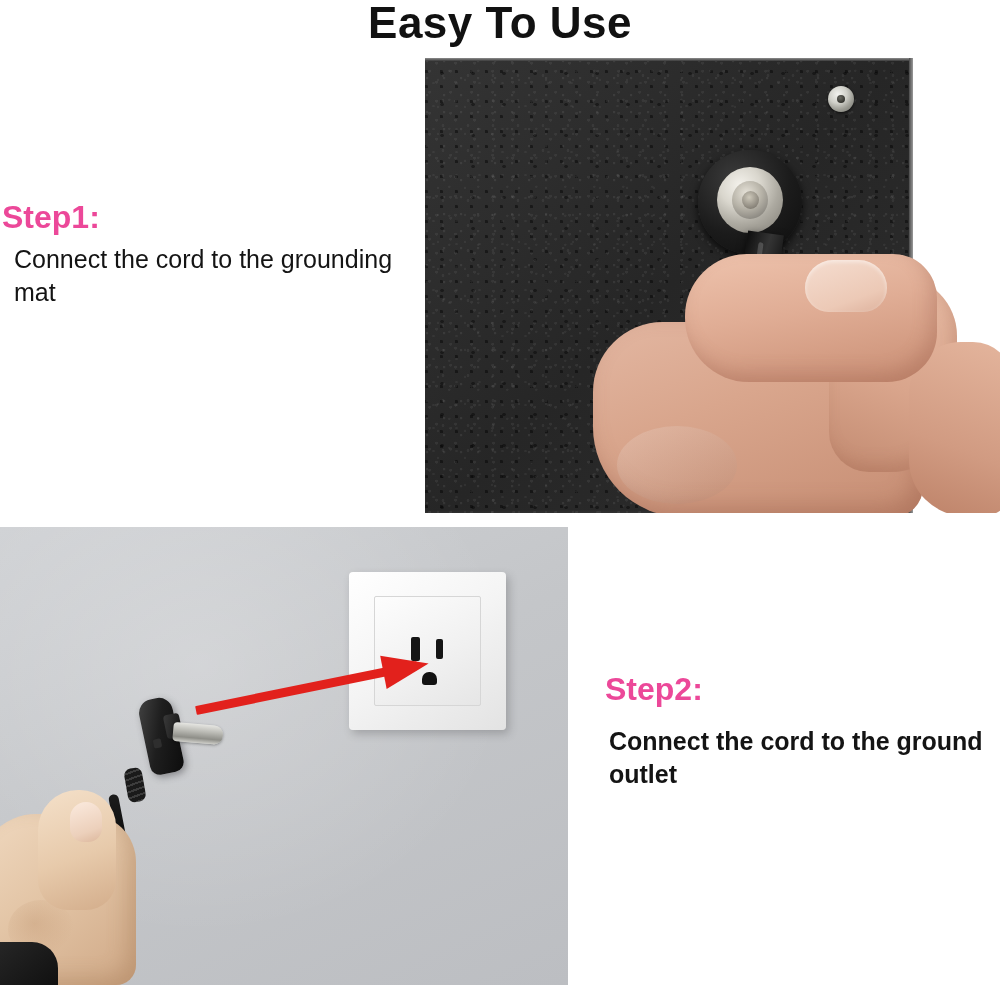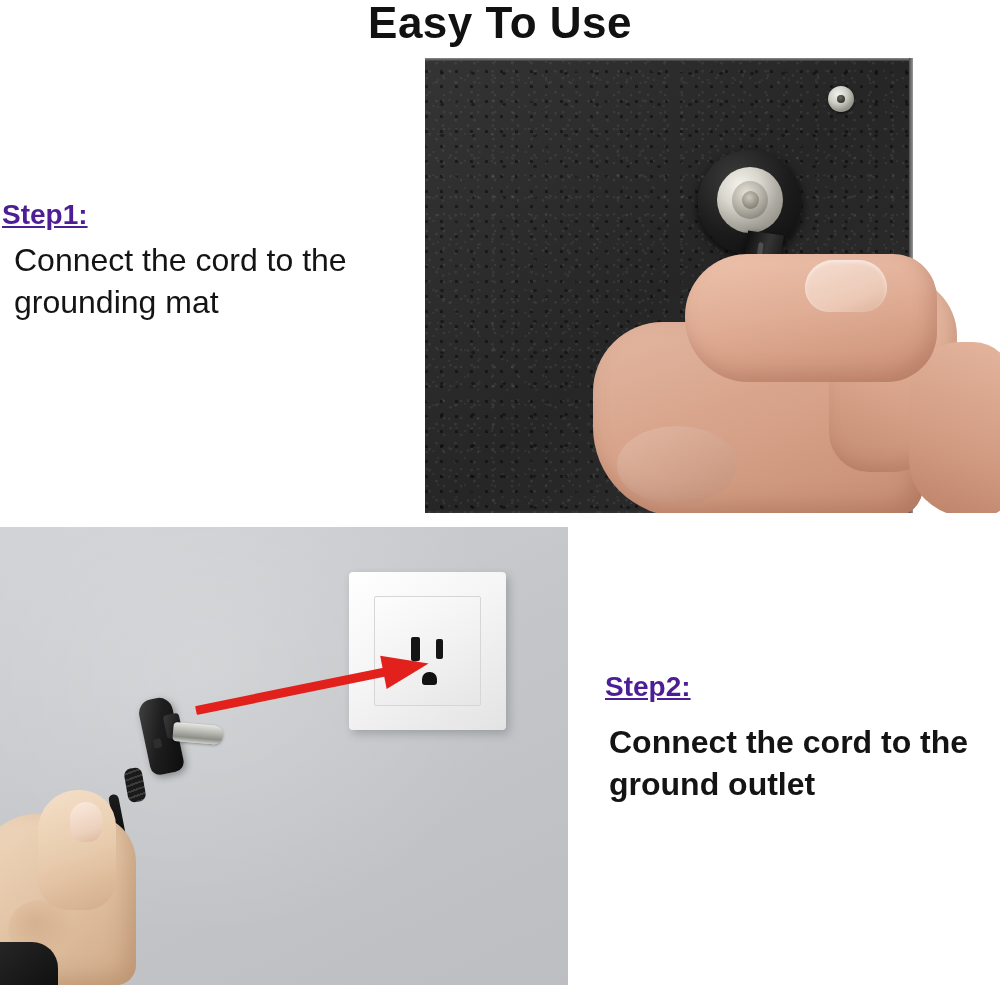--- a/index.html
+++ b/index.html
@@ -26,29 +26,28 @@
     font-size: 44px;
     font-weight: bold;
     letter-spacing: 0.5px;
     color: #111111;
     line-height: 1.15;
   }
 
   
   .step-block { position: absolute; }
   .step-heading {
-    font-size: 28px;
+    font-size: 32px;
     font-weight: bold;
-    color: #4c1d95;
+    color: #ec4899;
     line-height: 1.1;
     margin: 0 0 8px 0;
-    text-decoration: underline;
   }
   .step-body {
-    font-size: 32px;
+    font-size: 25px;
     font-weight: normal;
     color: #141414;
     line-height: 1.32;
     margin: 0;
     padding-left: 12px;
     max-width: 390px;
   }
   #step1-block { left: 2px; top: 200px; }
   #step2-block { left: 605px; top: 672px; }
   #step2-block .step-body { padding-left: 4px; max-width: 380px; font-weight: bold; }

